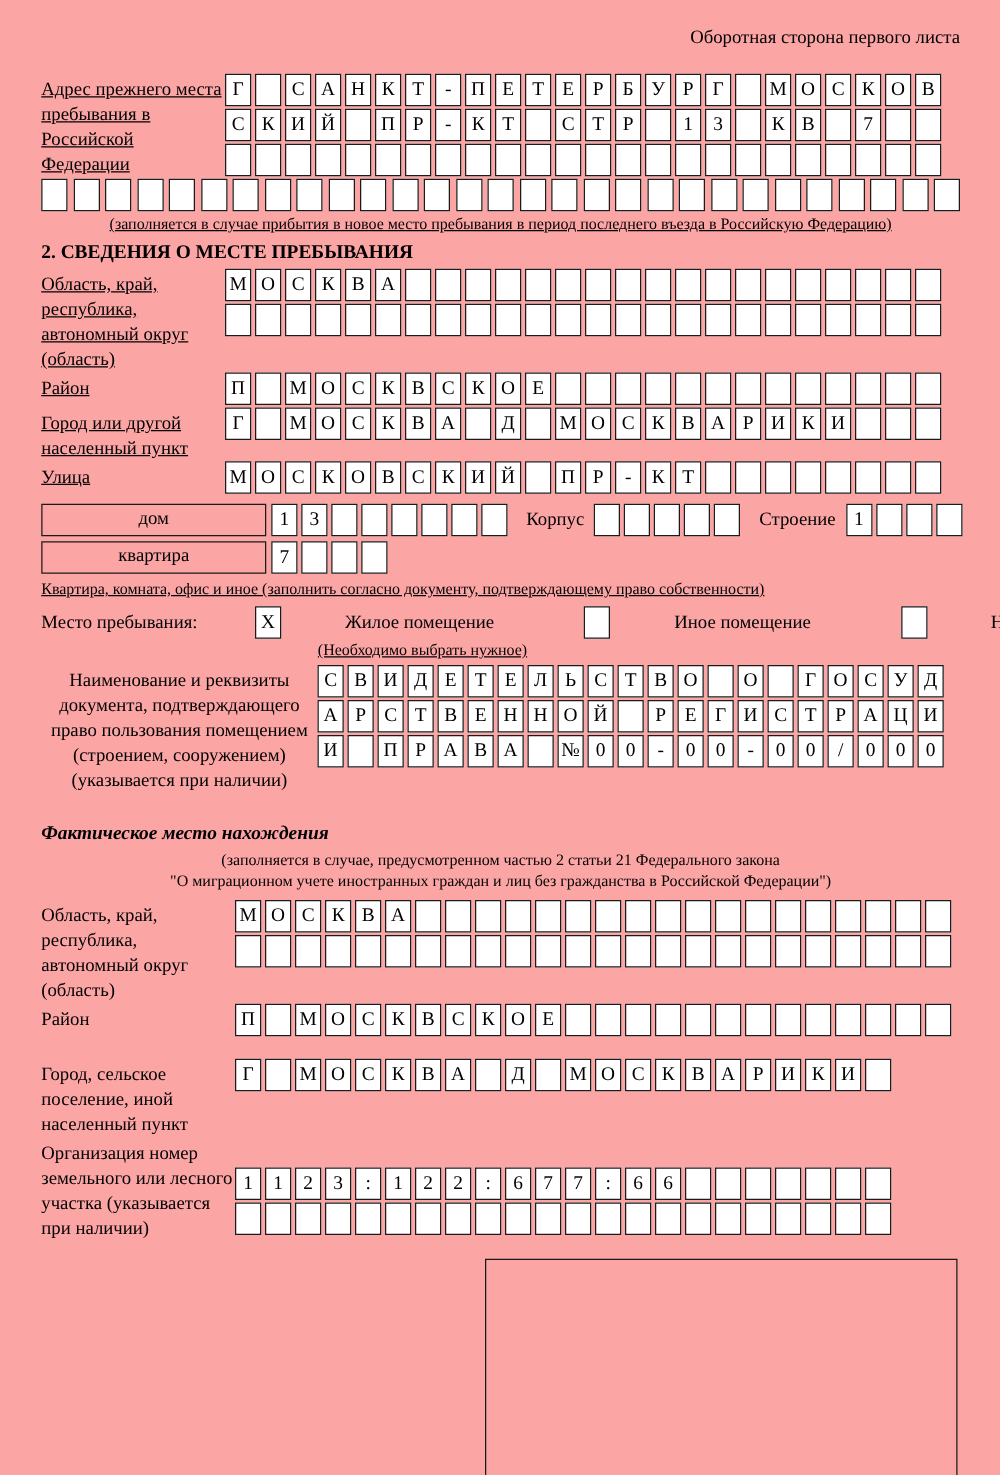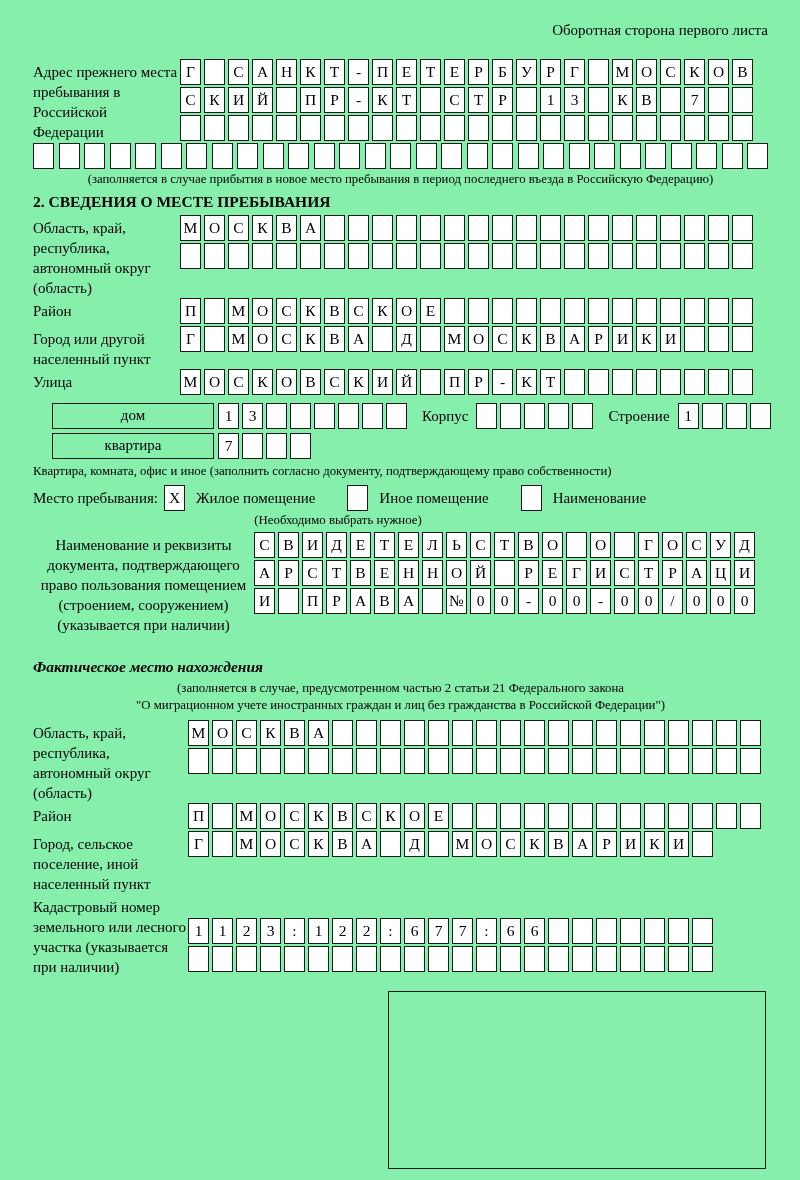--- a/index.html
+++ b/index.html
@@ -1,54 +1,54 @@
 <!DOCTYPE html>
 <html><head>
 <meta charset="utf-8">
 <style>
   * { box-sizing: border-box; }
   html,body { margin:0; padding:0; background:#fff; }
   .page {
     width:800px; height:1180px; margin:0 auto; position:relative;
-    background:#86efac; color:#000;
+    background:#fca5a5; color:#000;
     font-family:"Liberation Serif","DejaVu Serif",serif;
     padding:10px 32px 0 33px; overflow:hidden;
   }
   .back-note { text-align:right; font-size:15px; margin:12px 0 20px; }
 
   .field { display:flex; align-items:flex-start; }
   .flabel { flex:none; font-size:15px; line-height:20px; padding-top:3px; }
-  .w147 { width:147px; }
+  .w147 { width:147px;text-decoration:underline; }
   .w155 { width:155px; }
   .w221 { width:221px;text-align:center; }
   .cells-col { flex:1; min-width:0; }
 
   .cellrow { white-space:nowrap; height:28px; }
   .cell {
     display:inline-block; width:21px; height:26px;
     border:1.6px solid #1b1b1b; margin-right:3px;
     font-size:15.5px; line-height:23px; text-align:center; vertical-align:top;
     background:#fff;
   }
   .stretch { display:flex; justify-content:space-between; }
   .stretch .cell { flex:none; margin-right:0; }
 
-  .note { font-size:12.8px; line-height:16px; }
+  .note { font-size:12.8px; line-height:16px;text-decoration:underline; }
   .note-center { text-align:center; }
   .sec-title { text-align:left; font-weight:bold; font-size:15.5px; margin:6px 0 4px; }
 
   .inline-row { display:flex; align-items:center; height:30px; }
   .widebox {
-    flex:none; width:162px; height:26px; border:1.6px solid #1b1b1b;
-    text-align:center; font-size:15px; line-height:23px;margin-left:19px;
+    flex:none; width:180px; height:26px; border:1.6px solid #1b1b1b;
+    text-align:center; font-size:15px; line-height:23px;
   }
   .gap3 { width:4px; flex:none; }
   .inline-lab { font-size:15px; padding:0 8px 0 12px; flex:none; }
 
-  .stay-row { display:flex; align-items:center; height:26px; margin-top:6px; }
+  .stay-row { display:flex; align-items:center; height:26px; margin-top:6px;gap:40px; }
   .stay-lab { font-size:15px; flex:none; }
   .stay-opt { font-size:15px; flex:none; padding:0 26px 0 8px; }
   .stay-row .cellrow { height:26px; flex:none; margin-left:6px; }
   .choose-note { margin:1px 0 4px 170px; width:270px; text-align:center; }
 
   .fact-note { text-align:center; font-size:12.8px; line-height:17px; margin-bottom:6px; }
 
   .stamp-wrap { margin-top:14px; }
   .stamp-box {
     width:378px; height:178px; border:1.6px solid #1b1b1b;
@@ -186,29 +186,29 @@
     </div>
   </div>
 
   <div class="field">
     <div class="flabel w155">Район</div>
     <div class="cells-col">
       <div class="cellrow"><span class="cell">П</span><span class="cell"></span><span class="cell">М</span><span class="cell">О</span><span class="cell">С</span><span class="cell">К</span><span class="cell">В</span><span class="cell">С</span><span class="cell">К</span><span class="cell">О</span><span class="cell">Е</span><span class="cell"></span><span class="cell"></span><span class="cell"></span><span class="cell"></span><span class="cell"></span><span class="cell"></span><span class="cell"></span><span class="cell"></span><span class="cell"></span><span class="cell"></span><span class="cell"></span><span class="cell"></span><span class="cell"></span></div>
     </div>
   </div>
 
-  <div class="field" style="min-height:42px;">
+  <div class="field" style="min-height:42px;margin-top:16px;">
     <div class="flabel w155">Город, сельское поселение, иной населенный пункт</div>
     <div class="cells-col">
       <div class="cellrow"><span class="cell">Г</span><span class="cell"></span><span class="cell">М</span><span class="cell">О</span><span class="cell">С</span><span class="cell">К</span><span class="cell">В</span><span class="cell">А</span><span class="cell"></span><span class="cell">Д</span><span class="cell"></span><span class="cell">М</span><span class="cell">О</span><span class="cell">С</span><span class="cell">К</span><span class="cell">В</span><span class="cell">А</span><span class="cell">Р</span><span class="cell">И</span><span class="cell">К</span><span class="cell">И</span><span class="cell"></span></div>
     </div>
   </div>
 
   <div class="field" style="min-height:82px;">
-    <div class="flabel w155">Кадастровый номер земельного или лесного участка (указывается при наличии)</div>
+    <div class="flabel w155">Организация номер земельного или лесного участка (указывается при наличии)</div>
     <div class="cells-col mt24">
       <div class="cellrow"><span class="cell">1</span><span class="cell">1</span><span class="cell">2</span><span class="cell">3</span><span class="cell">:</span><span class="cell">1</span><span class="cell">2</span><span class="cell">2</span><span class="cell">:</span><span class="cell">6</span><span class="cell">7</span><span class="cell">7</span><span class="cell">:</span><span class="cell">6</span><span class="cell">6</span><span class="cell"></span><span class="cell"></span><span class="cell"></span><span class="cell"></span><span class="cell"></span><span class="cell"></span><span class="cell"></span></div>
       <div class="cellrow"><span class="cell"></span><span class="cell"></span><span class="cell"></span><span class="cell"></span><span class="cell"></span><span class="cell"></span><span class="cell"></span><span class="cell"></span><span class="cell"></span><span class="cell"></span><span class="cell"></span><span class="cell"></span><span class="cell"></span><span class="cell"></span><span class="cell"></span><span class="cell"></span><span class="cell"></span><span class="cell"></span><span class="cell"></span><span class="cell"></span><span class="cell"></span><span class="cell"></span></div>
     </div>
   </div>
 
   <div class="stamp-wrap">
     <div class="stamp-box"></div>
 
   </div>

